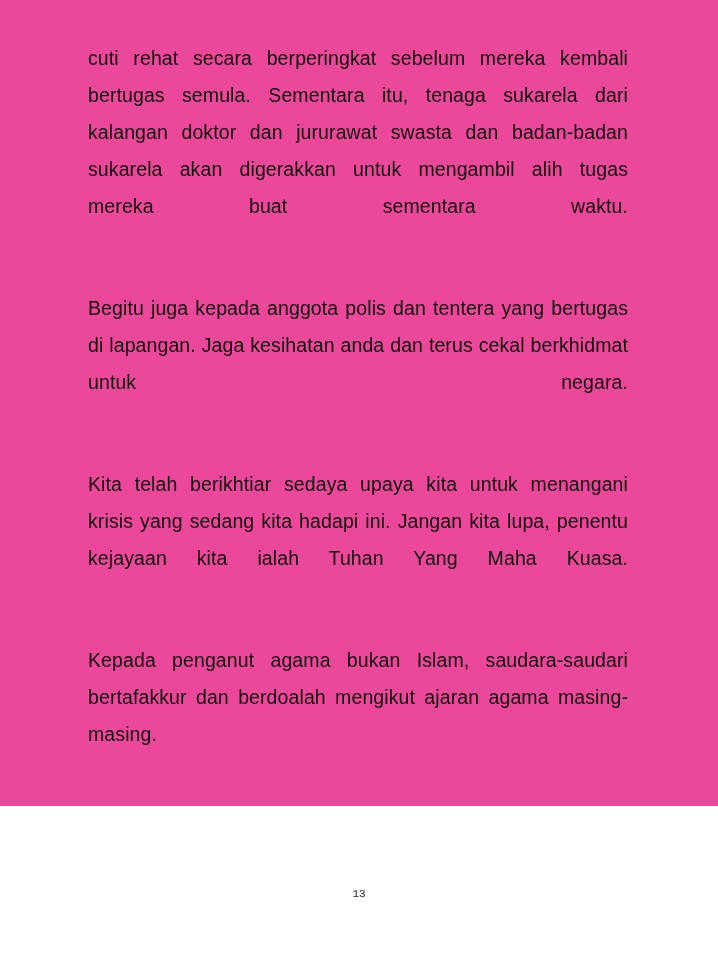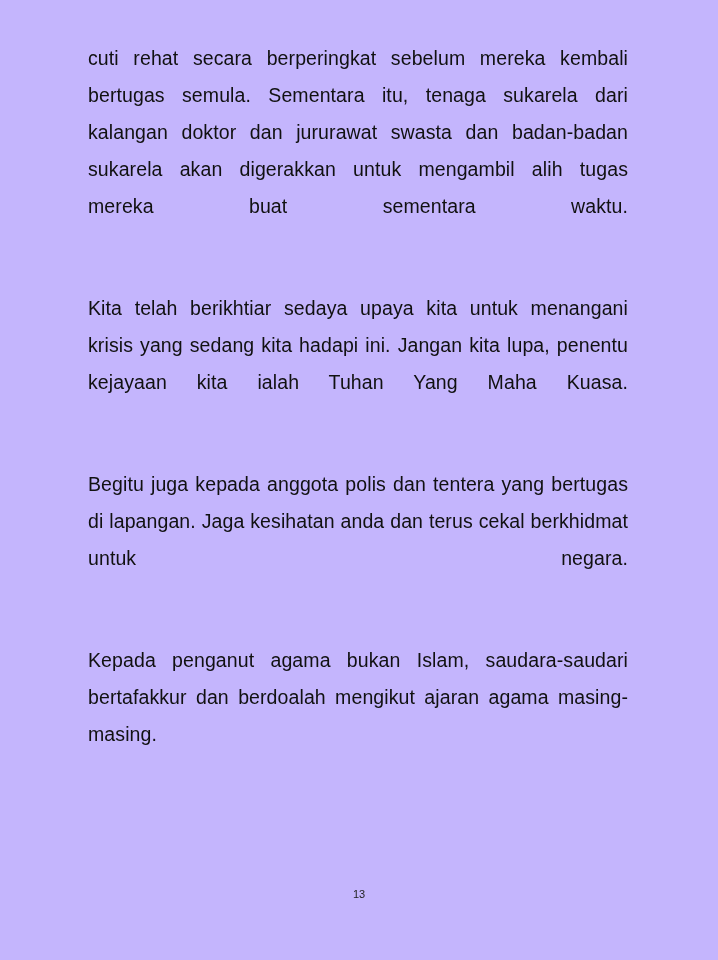--- a/index.html
+++ b/index.html
@@ -10,22 +10,22 @@
   body {
     width: 718px;
     height: 960px;
     overflow: hidden;
     font-family: "Liberation Sans", sans-serif;
     color: #0d0d0d;
   }
   .page {
     position: relative;
     width: 718px;
-    height: 960px;
-    background: #c4b5fd;
+    height: 806px;
+    background: #ec4899;
     box-sizing: border-box;
   }
   .doc-body {
     position: absolute;
     left: 88px;
     top: 40px;
     width: 540px;
   }
   .para {
     margin: 0 0 28px 0;
@@ -46,30 +46,30 @@
     width: 100%;
   }
   .page-number {
     position: absolute;
     left: 0;
     right: 0;
     top: 888px;
     text-align: center;
     font-size: 11px;
     color: #222222;
-    font-family: Liberation Sans, sans-serif;
+    font-family: Liberation Mono, monospace;
   }
 </style>
 </head>
 <body>
 
 <div class="page">
 
   <div class="doc-body">
     <p class="para">cuti rehat secara berperingkat sebelum mereka kembali bertugas semula. Sementara itu, tenaga sukarela dari kalangan doktor dan jururawat swasta dan badan-badan sukarela akan digerakkan untuk mengambil alih tugas mereka buat sementara waktu.</p>
+    <p class="para">Begitu juga kepada anggota polis dan tentera yang bertugas di lapangan. Jaga kesihatan anda dan terus cekal berkhidmat untuk negara.</p>
     <p class="para">Kita telah berikhtiar sedaya upaya kita untuk menangani krisis yang sedang kita hadapi ini. Jangan kita lupa, penentu kejayaan kita ialah Tuhan Yang Maha Kuasa.</p>
-    <p class="para">Begitu juga kepada anggota polis dan tentera yang bertugas di lapangan. Jaga kesihatan anda dan terus cekal berkhidmat untuk negara.</p>
     <p class="para">Kepada penganut agama bukan Islam, saudara-saudari bertafakkur dan berdoalah mengikut ajaran agama masing-masing.</p>
   </div>
 
   <div class="page-number">13</div>
 
 </div>
 
 </body></html>

